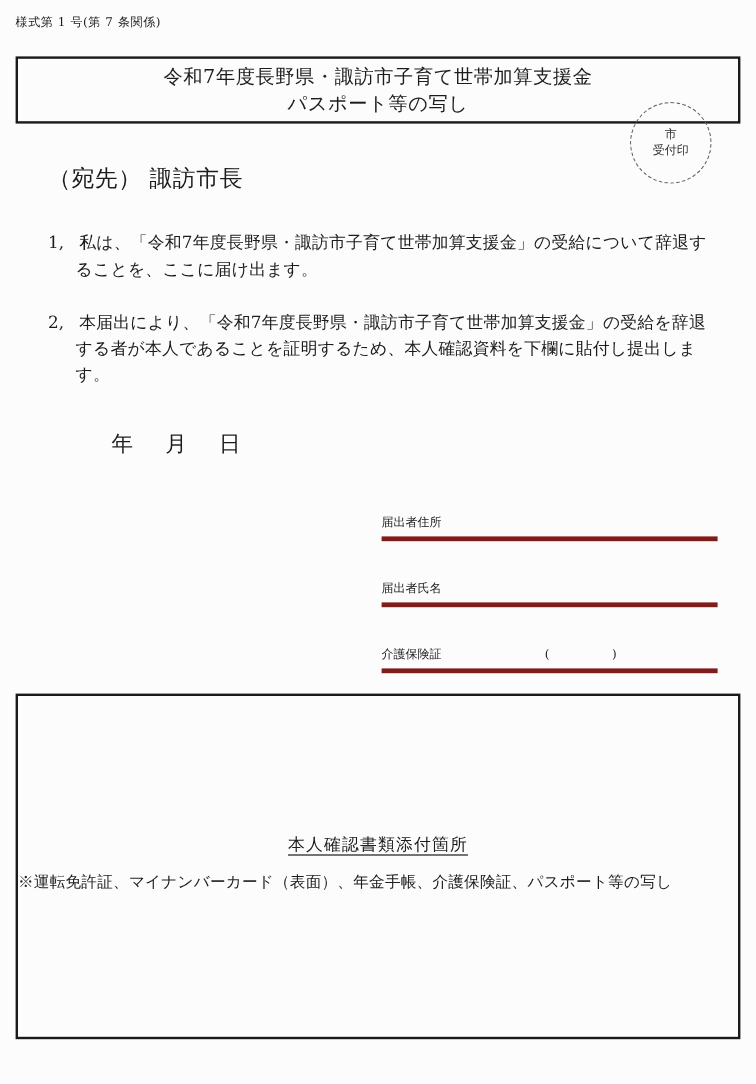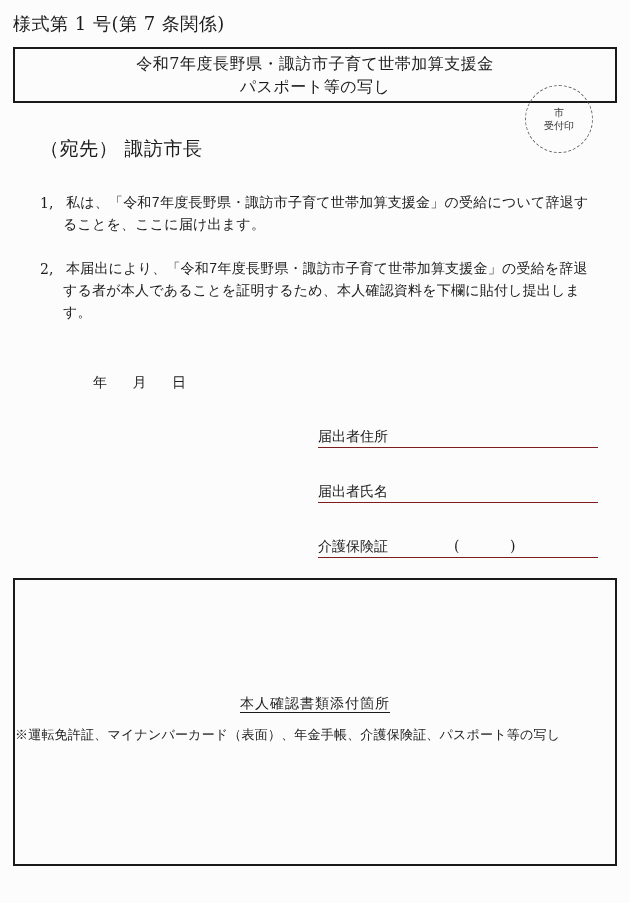--- a/index.html
+++ b/index.html
@@ -13,21 +13,21 @@
     height: 903px;
     background: #fcfcfc;
     color: #1c1c1c;
     font-family: "DejaVu Serif", "Liberation Serif", serif;
     overflow: hidden;
   }
   .form-number {
     position: absolute;
     left: 13px;
     top: 12px;
-    font-size: 18px;
+    font-size: 10px;
     letter-spacing: 0.5px;
     white-space: pre;
   }
   .title-box {
     position: absolute;
     left: 13px;
     top: 47px;
     width: 600px;
     height: 52px;
     border: 2px solid #1a1a1a;
@@ -76,37 +76,36 @@
   .clause-1 { top: 192px; }
   .clause-2 { top: 258px; }
   .clause .num {
     width: 23px;
     flex: 0 0 23px;
   }
   .clause .ptext {
     width: 536px;
     text-indent: 3px;
     letter-spacing: 0.2px;
-    font-family: Liberation Mono, monospace;
   }
   .date-line {
     position: absolute;
     left: 93px;
-    top: 374px;
-    font-size: 14px;
+    top: 358px;
+    font-size: 18px;
   }
   .date-line .date-unit { margin-right: 21px; }
   .date-line .date-unit:last-child { margin-right: 0; }
   .field-line {
     position: absolute;
     left: 318px;
     width: 280px;
     height: 22px;
-    border-bottom: 1px solid #7f1d1d;
-    font-size: 14px;
+    border-bottom: 4px solid #7f1d1d;
+    font-size: 10px;
     line-height: 22px;
   }
   .field-address { top: 425px; }
   .field-name    { top: 480px; }
   .field-contact { top: 535px; }
   .field-line .paren {
     position: absolute;
     top: 0;
   }
   .paren-open  { left: 136px; }

